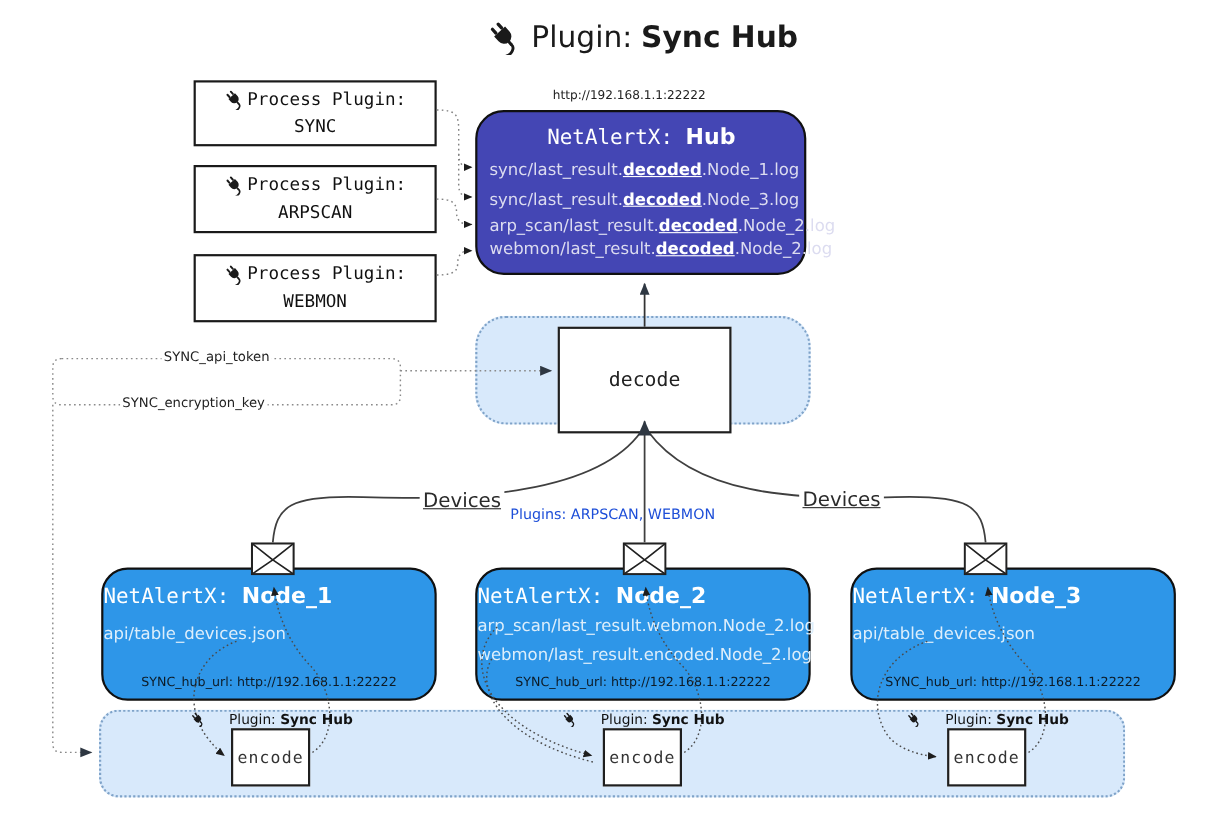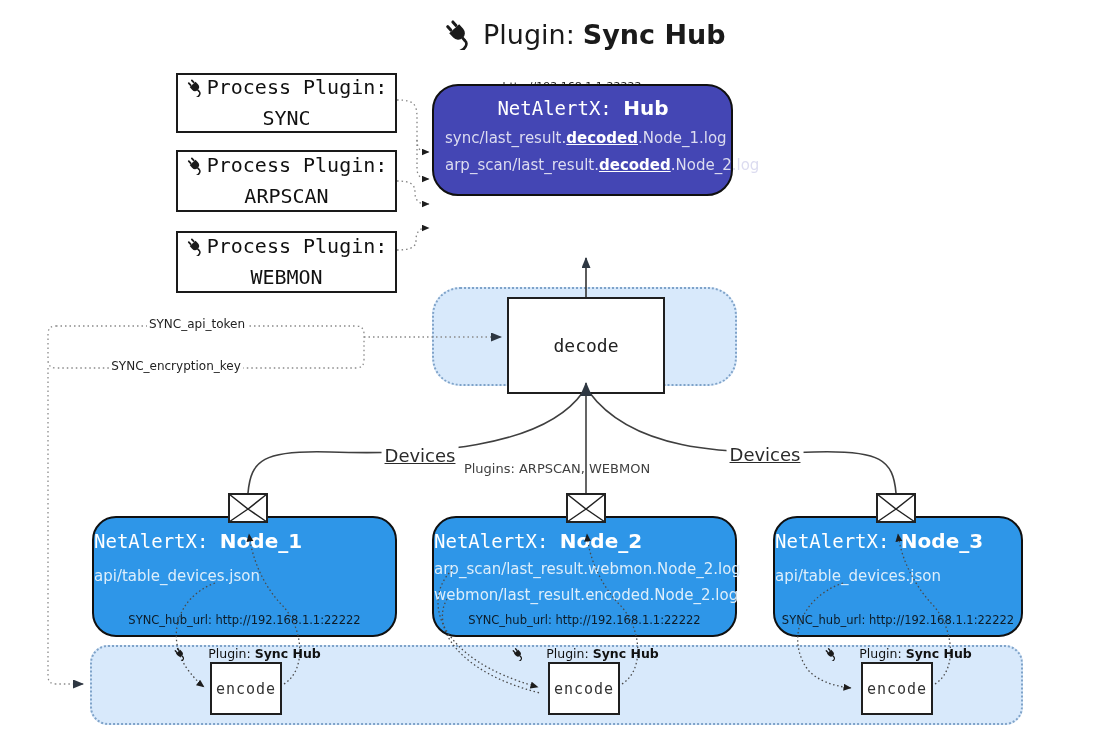--- a/index.html
+++ b/index.html
@@ -12,21 +12,21 @@
   .z2 { z-index:2; } .z4 { z-index:4; }
   #overlay { position:absolute; inset:0; z-index:3; pointer-events:none; }
 
   
   .title-row { display:flex; align-items:center; gap:8px; font-size:27px; }
   .title-row .bold { font-weight:bold; }
 
   
   .pbox {
     background:#fff; border:2px solid #1a1a1a;
-    font-family:"DejaVu Sans Mono", monospace; font-size:20px; color:#111;
+    font-family:"DejaVu Sans Mono", monospace; font-size:16px; color:#111;
     display:flex; flex-direction:column; align-items:center; justify-content:center;
     line-height:1.55;
   }
   .pbox .l1 { display:flex; align-items:center; gap:2px; }
 
   
   .hub {
     background:var(--hub,#4446b4); border:2.5px solid #101010; border-radius:26px;
     color:#e6e6f5; padding:10px 10px 8px 11px;
   }
@@ -41,21 +41,21 @@
     background:var(--band,#d8e9fb); border:2px dotted var(--bandb,#7fa3c9); border-radius:28px;
   }
   .white-box {
     background:#fff; border:2px solid #1f1f1f;
     display:flex; align-items:center; justify-content:center;
     font-family:"DejaVu Sans Mono", monospace; color:#222;
   }
 
   
   .lab { background:#fff; padding:0 3px; font-size:18px; color:#2b2b2b; white-space:nowrap;text-decoration:underline; }
-  .lab-plain { font-size:13px; color:#404040; white-space:nowrap; }
+  .lab-plain { font-size:13px; color:#1d4ed8; white-space:nowrap; }
   .tok { background:#fff; padding:0 2px; font-size:12px; color:#222; white-space:nowrap; }
   .small-url { font-size:11px; color:#222; white-space:nowrap; }
 
   
   .node {
     background:var(--node,#2e96e8); border:2.5px solid #101010; border-radius:24px;
     color:#fff; display:flex; flex-direction:column; align-items:flex-start;
     padding-top:11px;
   }
   .node-title { font-family:"DejaVu Sans Mono", monospace; font-size:19px; color:#fff; }
@@ -177,26 +177,28 @@
     <div class="l1">
         <svg width="19" height="19">
           <use href="#plug"></use>
         </svg>
         <span>Process Plugin:</span>
       </div>
     <div>WEBMON</div>
   </div>
 
   <div class="abs z2 small-url" style="left:572px; top:80px; transform:translateX(-50%);">http://192.168.1.1:22222</div>
-  <div class="abs z2 hub" style="left:432px; top:84px; width:301px; height:112px;">
+  <div class="abs z2 hub" style="left:432px; top:100px; width:301px; height:150px;">
     <div class="hub-title">
       <span>NetAlertX: </span><span class="name">Hub</span>
     </div>
     <div class="hub-log mb9"><span>sync/last_result.</span><b>decoded</b><span>.Node_1.log</span></div>
+    <div class="hub-log mb6"><span>sync/last_result.</span><b>decoded</b><span>.Node_3.log</span></div>
     <div class="hub-log mb3"><span>arp_scan/last_result.</span><b>decoded</b><span>.Node_2.log</span></div>
+    <div class="hub-log"><span>webmon/last_result.</span><b>decoded</b><span>.Node_2.log</span></div>
   </div>
 
   <div class="abs z2 band-sm" style="left:432px; top:287px; width:305px; height:99px;"></div>
   <div class="abs z2 white-box" style="left:507px; top:297px; width:158px; height:97px; font-size:18px;">decode</div>
 
   <div class="abs z4 tok" style="left:197px; top:317px; transform:translateX(-50%);">SYNC_api_token</div>
   <div class="abs z4 tok" style="left:176px; top:359px; transform:translateX(-50%);">SYNC_encryption_key</div>
 
   <div class="abs z4 lab" style="left:420px; top:445px; transform:translateX(-50%);">Devices</div>
   <div class="abs z4 lab-plain" style="left:557px; top:461px; transform:translateX(-50%);">Plugins: ARPSCAN, WEBMON</div>
@@ -212,21 +214,21 @@
 
   <div class="abs z2 node" style="left:432px; top:516px; width:305px; height:121px;">
     <div class="node-title">
       <span>NetAlertX: </span><span class="name">Node_2</span>
     </div>
     <div class="node-file" style="margin-top:7px;">arp_scan/last_result.webmon.Node_2.log</div>
     <div class="node-file" style="margin-top:8px;">webmon/last_result.encoded.Node_2.log</div>
     <div class="node-foot">SYNC_hub_url: http://192.168.1.1:22222</div>
   </div>
 
-  <div class="abs z2 node" style="left:773px; top:516px; width:250px; height:121px;">
+  <div class="abs z2 node" style="left:773px; top:516px; width:296px; height:121px;">
     <div class="node-title">
       <span>NetAlertX: </span><span class="name">Node_3</span>
     </div>
     <div class="node-file" style="margin-top:14px;">api/table_devices.json</div>
     <div class="node-foot">SYNC_hub_url: http://192.168.1.1:22222</div>
   </div>
 
   <div class="abs z2 bigband" style="left:90px; top:645px; width:933px; height:80px;"></div>
 
   <div class="abs z4 enc-label" style="left:247px; top:646px;">

